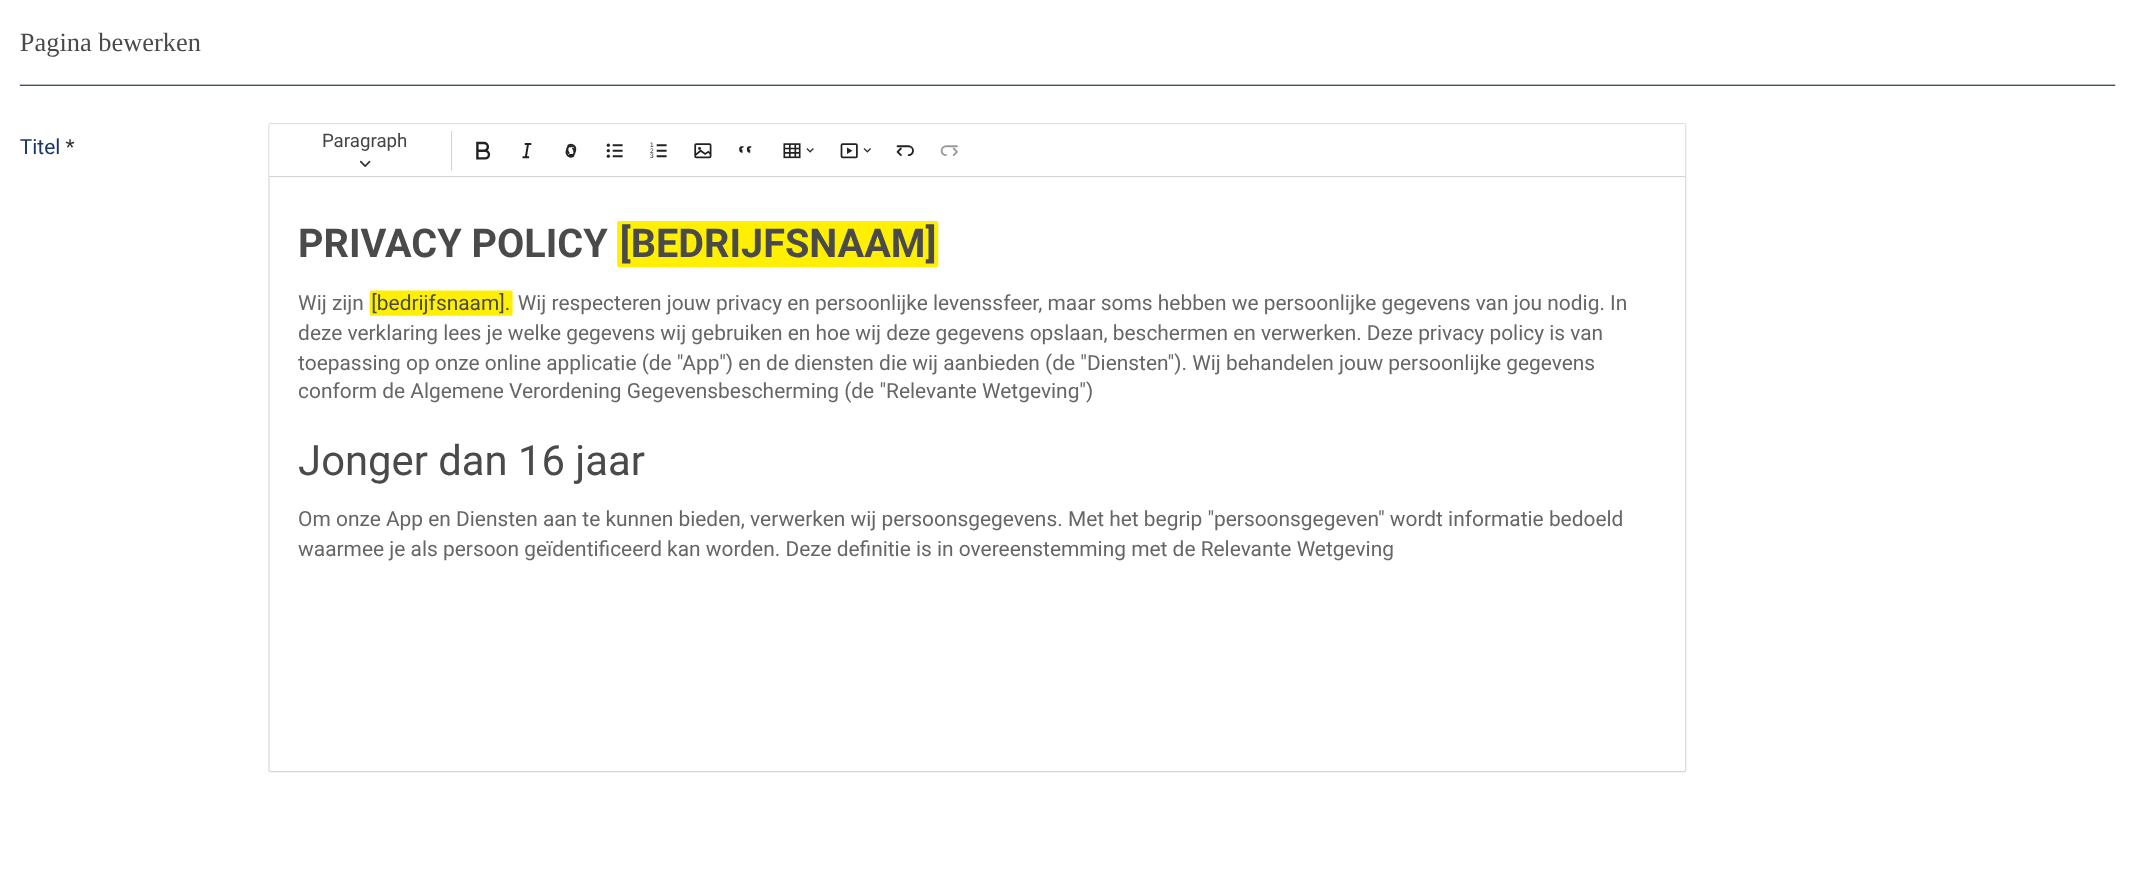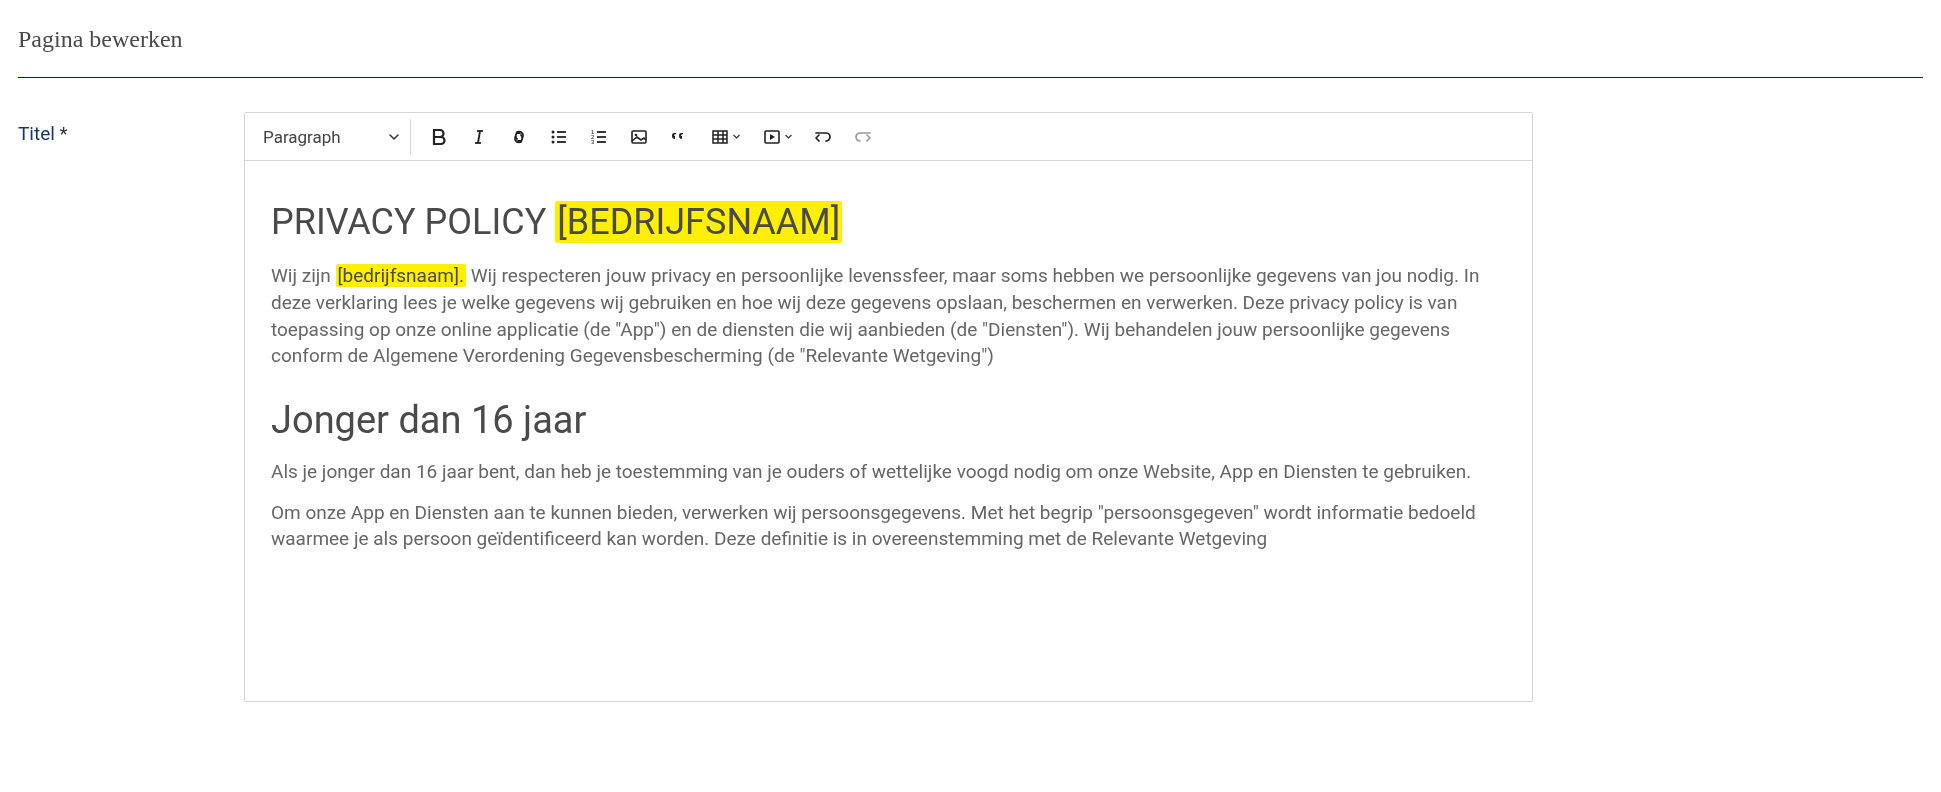--- a/index.html
+++ b/index.html
@@ -69,20 +69,21 @@
     align-items: center;
     justify-content: space-between;
     width: 160px;
     height: 36px;
     padding: 0 10px 0 12px;
     font-size: 17px;
     color: #444;
     border-right: 1px solid #d4d4d4;
     margin-right: 6px;
     cursor: pointer;
+    flex-direction: column;
   }
   .tb-btn {
     width: 36px;
     height: 36px;
     display: flex;
     align-items: center;
     justify-content: center;
     border: none;
     background: transparent;
     cursor: pointer;
@@ -96,21 +97,21 @@
   svg { display: block; }
   .editor-content {
     padding: 28px 26px 0 26px;
     font-size: 19px;
     color: #666;
     line-height: 1.4;
     min-height: 540px;
   }
   .editor-content h1 {
     font-size: 36px;
-    font-weight: 400;
+    font-weight: 700;
     color: #4a4a4a;
     margin: 8px 0 16px 0;
   }
   .editor-content h2 {
     font-size: 38px;
     font-weight: 400;
     color: #4a4a4a;
     margin: 24px 0 12px 0;
   }
   .editor-content p {
@@ -256,20 +257,19 @@
       </div>
 
       <div class="editor-content" contenteditable="true" style="">
         <h1>
           <span>PRIVACY POLICY </span><span class="hl">[BEDRIJFSNAAM]</span>
         </h1>
         <p>
           <span>Wij zijn </span><span class="hl">[bedrijfsnaam].</span><span> Wij respecteren jouw privacy en persoonlijke levenssfeer, maar soms hebben we persoonlijke gegevens van jou nodig. In deze verklaring lees je welke gegevens wij gebruiken en hoe wij deze gegevens opslaan, beschermen en verwerken. Deze privacy policy is van toepassing op onze online applicatie (de "App") en de diensten die wij aanbieden (de "Diensten"). Wij behandelen jouw persoonlijke gegevens conform de Algemene Verordening Gegevensbescherming (de "Relevante Wetgeving")</span>
         </p>
         <h2>Jonger dan 16 jaar</h2>
-        <p>Als je jonger dan 16 jaar bent, dan heb je toestemming van je ouders of wettelijke voogd nodig om onze Website, App en Diensten te gebruiken.</p>
         <p>Om onze App en Diensten aan te kunnen bieden, verwerken wij persoonsgegevens. Met het begrip "persoonsgegeven" wordt informatie bedoeld waarmee je als persoon geïdentificeerd kan worden. Deze definitie is in overeenstemming met de Relevante Wetgeving</p>
       </div>
 
     </div>
   </div>
 
 </div>
 
 </body></html>

